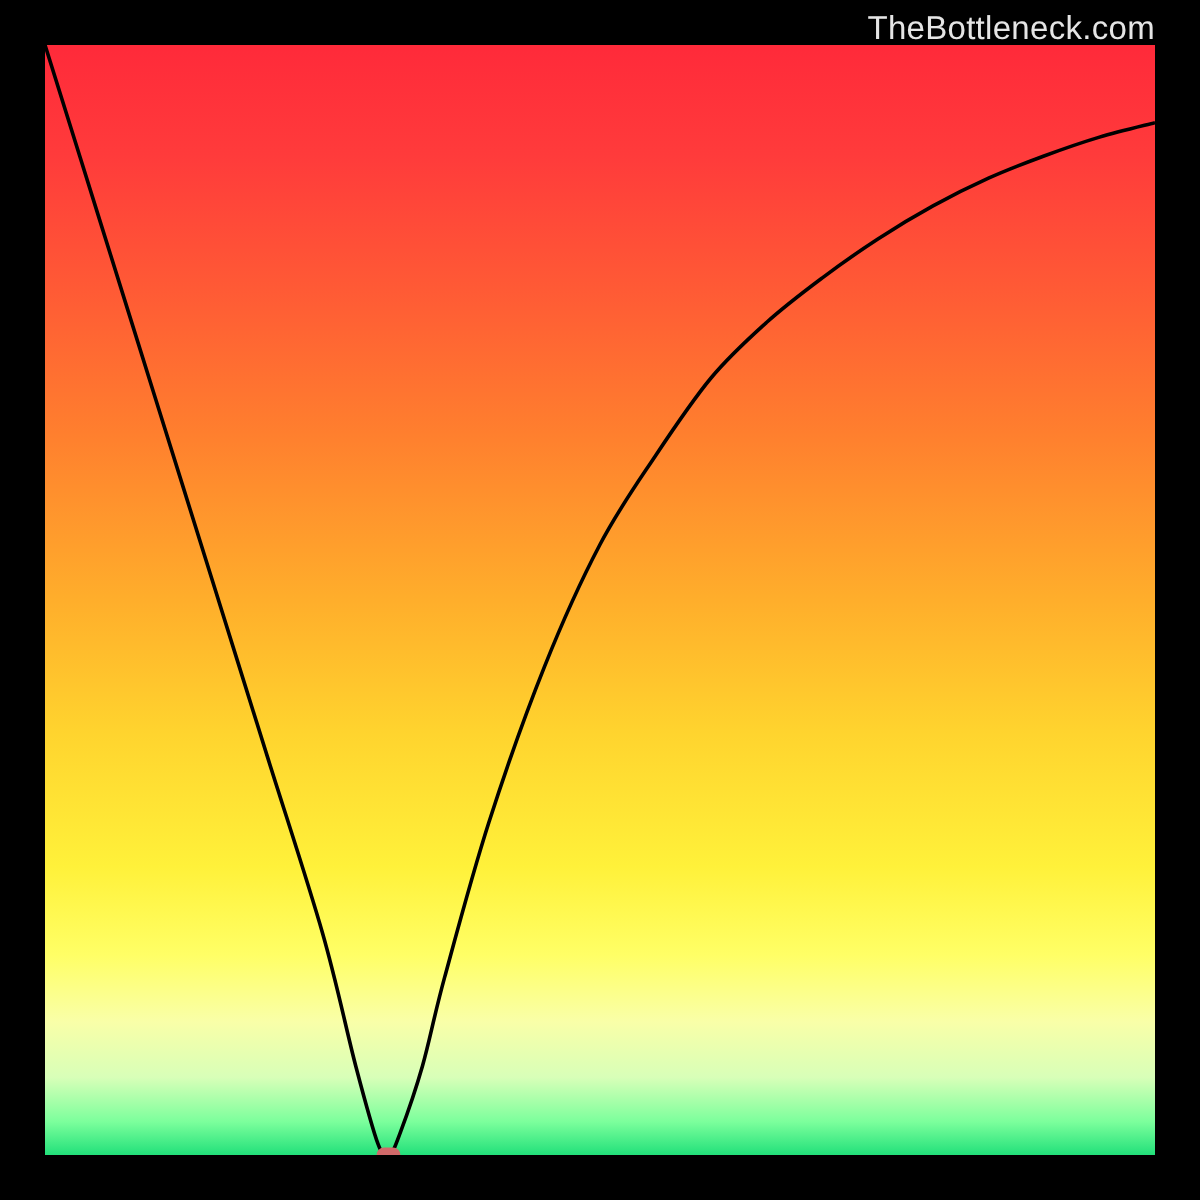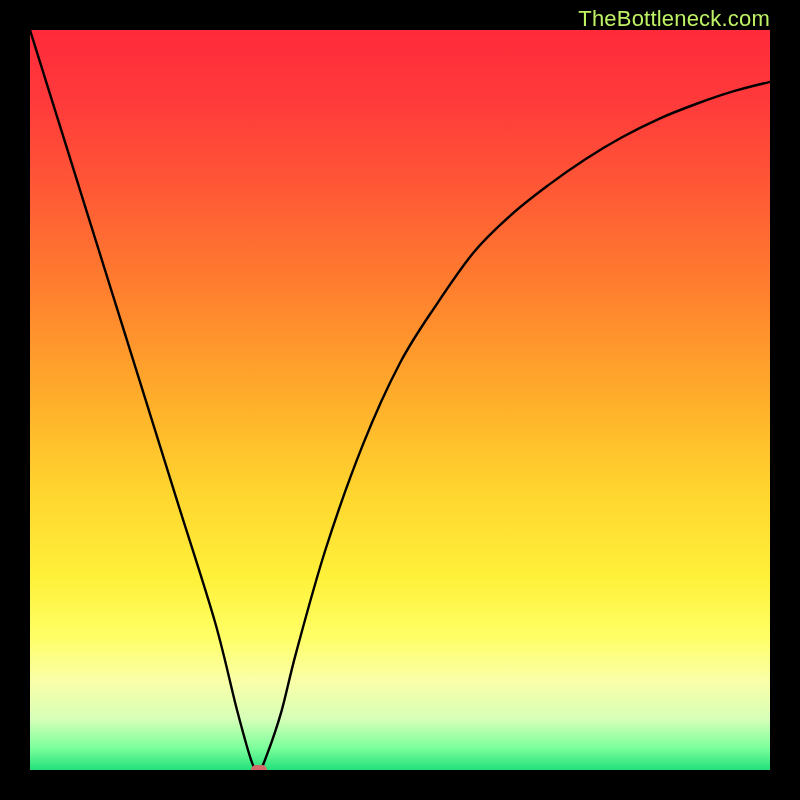--- a/index.html
+++ b/index.html
@@ -31,21 +31,21 @@
     position: absolute;
     left: 0;
     top: 0;
     width: 740px;
     height: 740px;
   }
   .watermark {
     position: absolute;
     top: 6px;
     right: 30px;
-    color: #bef264;
+    color: #e5e5e5;
     font-size: 22px;
     font-weight: 500;
     letter-spacing: 0.2px;
   }
   .curve-svg {
     position: absolute;
     left: 0;
     top: 0;
     width: 740px;
     height: 740px;

